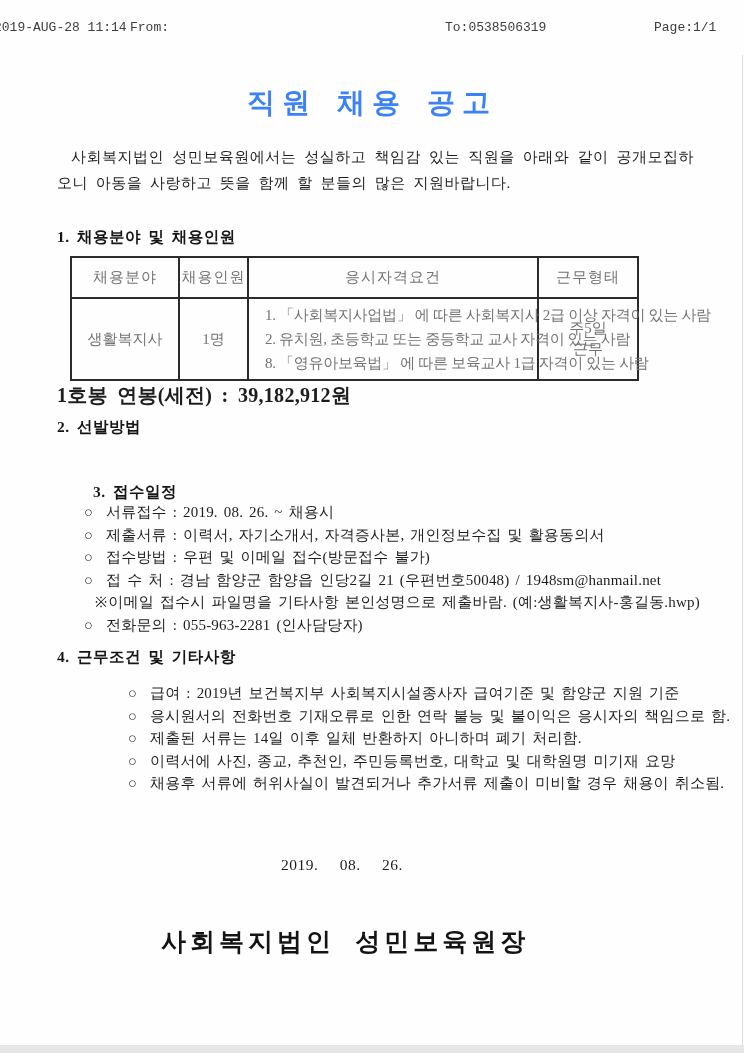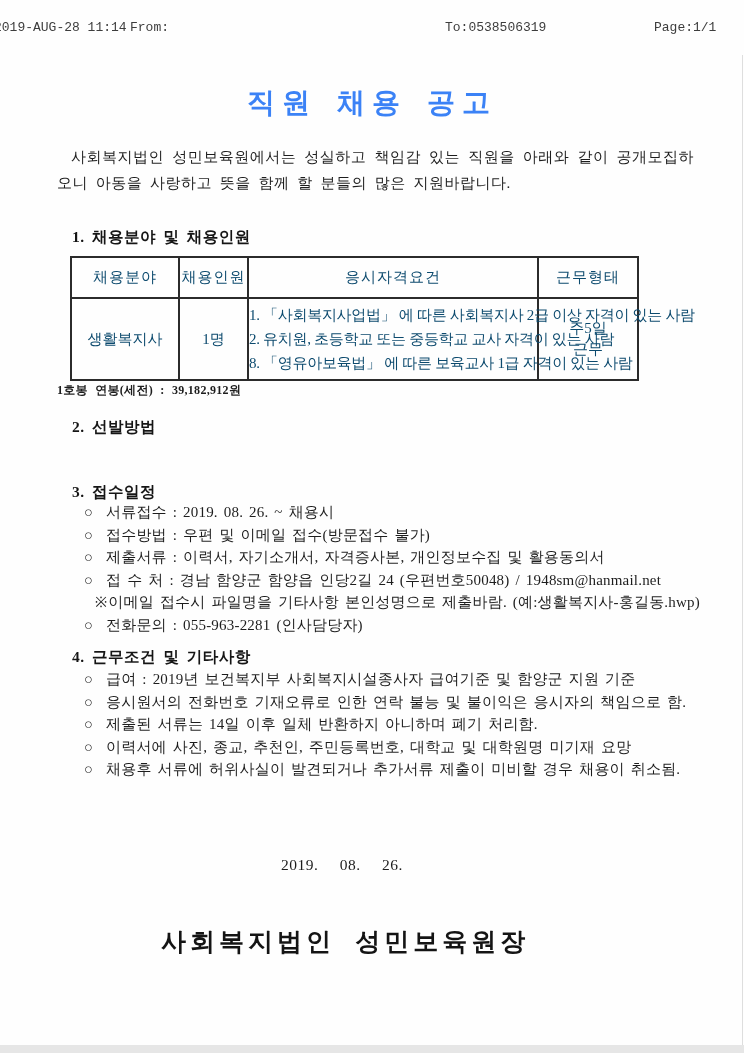--- a/index.html
+++ b/index.html
@@ -43,79 +43,79 @@
     top: 144px; left: 57px; width: 637px;
     font-size: 15px;
     line-height: 26px;
     text-indent: 14px;
     text-align: justify;
     word-spacing: 3.5px;
     letter-spacing: 0.5px;
   }
   .sec-heading {
     position: absolute;
-    left: 72px;
+    left: 57px;
     font-size: 15.5px;
     font-weight: bold;
     letter-spacing: 0.5px;
     word-spacing: 3px;
     color: #151515;
   }
   .h1 { top: 227px; }
   .h2 { top: 417px; }
-  .h3 { top: 482px; }
+  .h3 { top: 482px; margin-left: 36px; }
   .h4 { top: 647px; }
 
   
   .recruit-table {
     position: absolute;
     top: 256px; left: 70px;
     width: 567px; height: 121px;
     border-collapse: collapse;
     table-layout: fixed;
     font-size: 15px;
-    color: #0c4a6e;
+    color: #737373;
   }
   .recruit-table th, .recruit-table td {
     border: 2px solid #2b2b2b;
     font-weight: normal;
   }
   .col-field { width: 108px; }
   .col-count { width: 69px; }
   .col-qual  { width: 290px; }
   .col-work  { width: 100px; }
   .recruit-table thead th { height: 41px; text-align: center; letter-spacing: 1px; }
   .recruit-table tbody td { height: 79px; text-align: center; }
-  .qual-cell { text-align: left !important; padding: 4px 2px 4px 0; }
+  .qual-cell { text-align: left !important; padding: 4px 2px 4px 16px; }
   .qual-line { line-height: 24px; white-space: nowrap; letter-spacing: -0.3px; }
   .work-line { line-height: 21px; }
 
   .salary-note {
     position: absolute;
     top: 382px; left: 57px;
-    font-size: 12px;
+    font-size: 20px;
     font-weight: bold;
     letter-spacing: 0.3px;
     word-spacing: 4px;
   }
   .sec2-content {
     position: absolute;
     top: 440px; left: 100px;
     font-size: 15px;
     word-spacing: 3px;
     letter-spacing: 0.5px;
   }
   .item-list {
     position: absolute;
     left: 84px;
     list-style: none;
     font-size: 15px;
   }
   .list-3 { top: 501px; }
-  .list-4 { top: 668px; }
+  .list-4 { top: 682px; margin-left: 44px; }
   .item-list li {
     height: 22.6px;
     line-height: 22.6px;
     white-space: nowrap;
     letter-spacing: 0.2px;
     word-spacing: 2px;
   }
   .item-list li .bullet {
     display: inline-block;
     width: 22px;
@@ -211,27 +211,27 @@
   <div class="salary-note">1호봉 연봉(세전) : 39,182,912원</div>
 
   <div class="sec-heading h2">2. 선발방법</div>
 
   <div class="sec-heading h3">3. 접수일정</div>
   <ul class="item-list list-3">
     <li>
       <span class="bullet">○</span><span>서류접수 : 2019. 08. 26. ~ 채용시</span>
     </li>
     <li>
+      <span class="bullet">○</span><span>제출서류 : 이력서, 자기소개서, 자격증사본, 개인정보수집 및 활용동의서</span>
+    </li>
+    <li>
       <span class="bullet">○</span><span>접수방법 : 우편 및 이메일 접수(방문접수 불가)</span>
     </li>
     <li>
-      <span class="bullet">○</span><span>제출서류 : 이력서, 자기소개서, 자격증사본, 개인정보수집 및 활용동의서</span>
-    </li>
-    <li>
-      <span class="bullet">○</span><span>접 수 처 : 경남 함양군 함양읍 인당2길 24 (우편번호50048) / 1948sm@hanmail.net</span>
+      <span class="bullet">○</span><span>접 수 처 : 경남 함양군 함양읍 인당2길 21 (우편번호50048) / 1948sm@hanmail.net</span>
     </li>
     <li class="note-item">
       <span class="bullet">※</span><span>이메일 접수시 파일명을 기타사항 본인성명으로 제출바람. (예:생활복지사-홍길동.hwp)</span>
     </li>
     <li>
       <span class="bullet">○</span><span>전화문의 : 055-963-2281 (인사담당자)</span>
     </li>
   </ul>
 
   <div class="sec-heading h4">4. 근무조건 및 기타사항</div>

